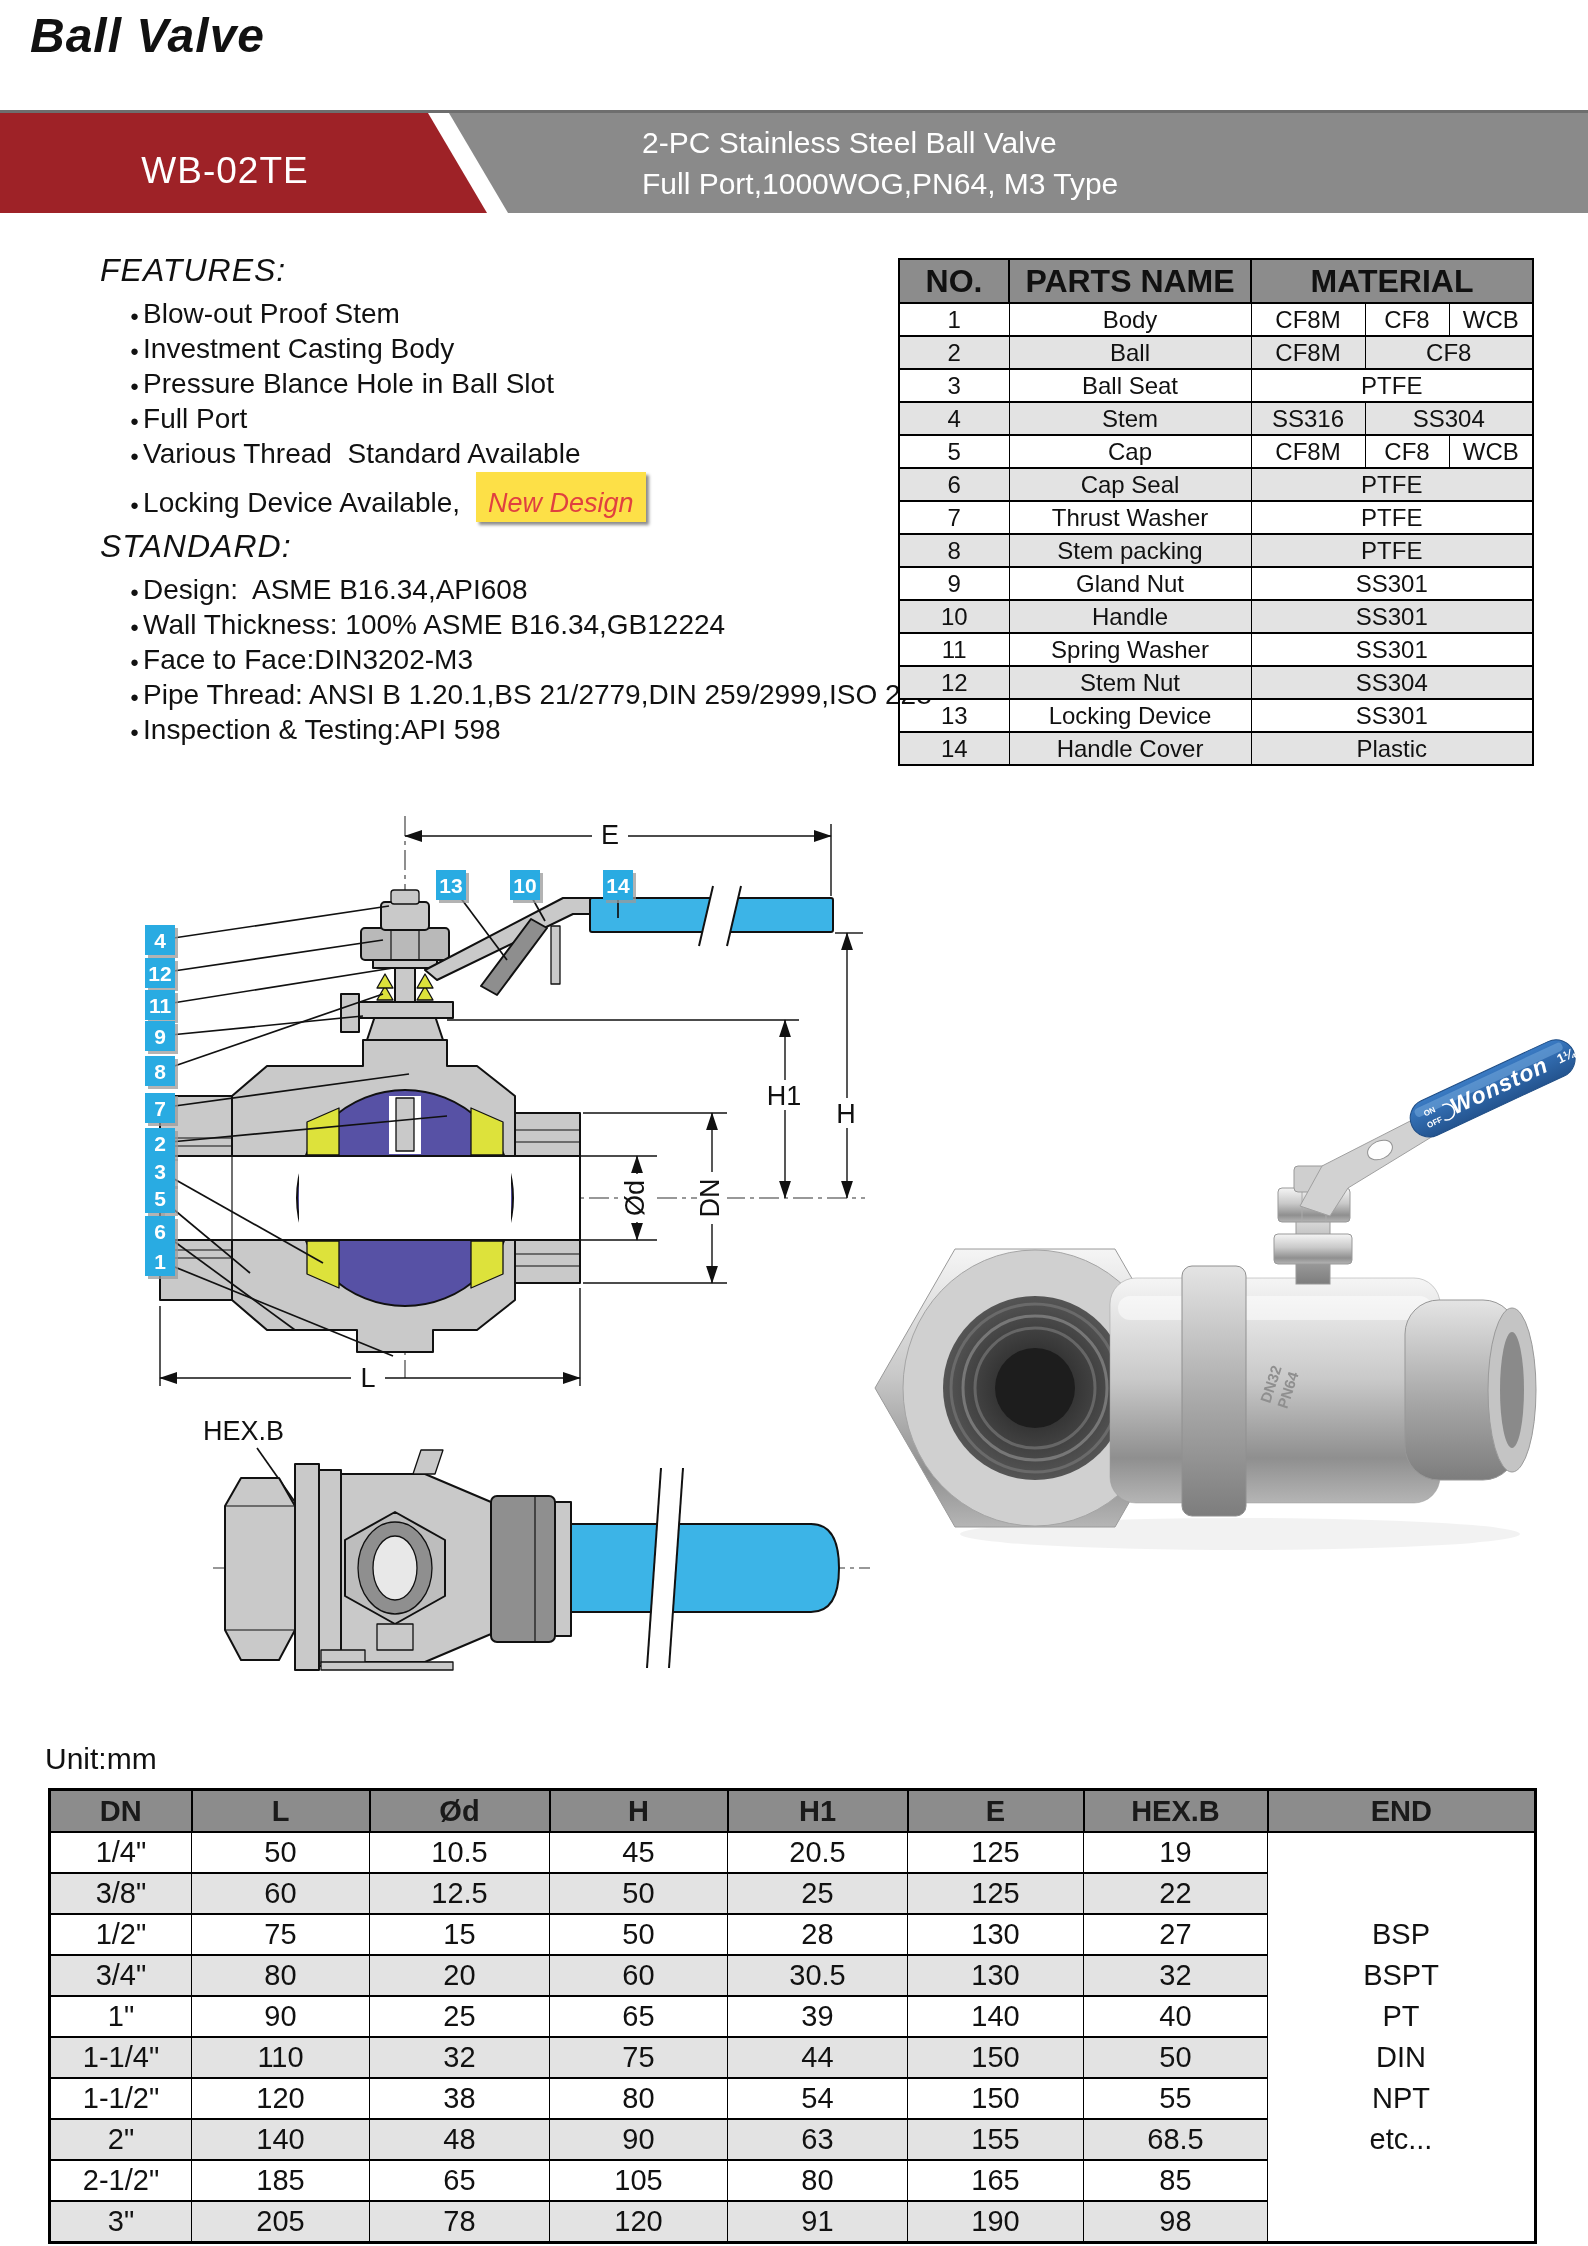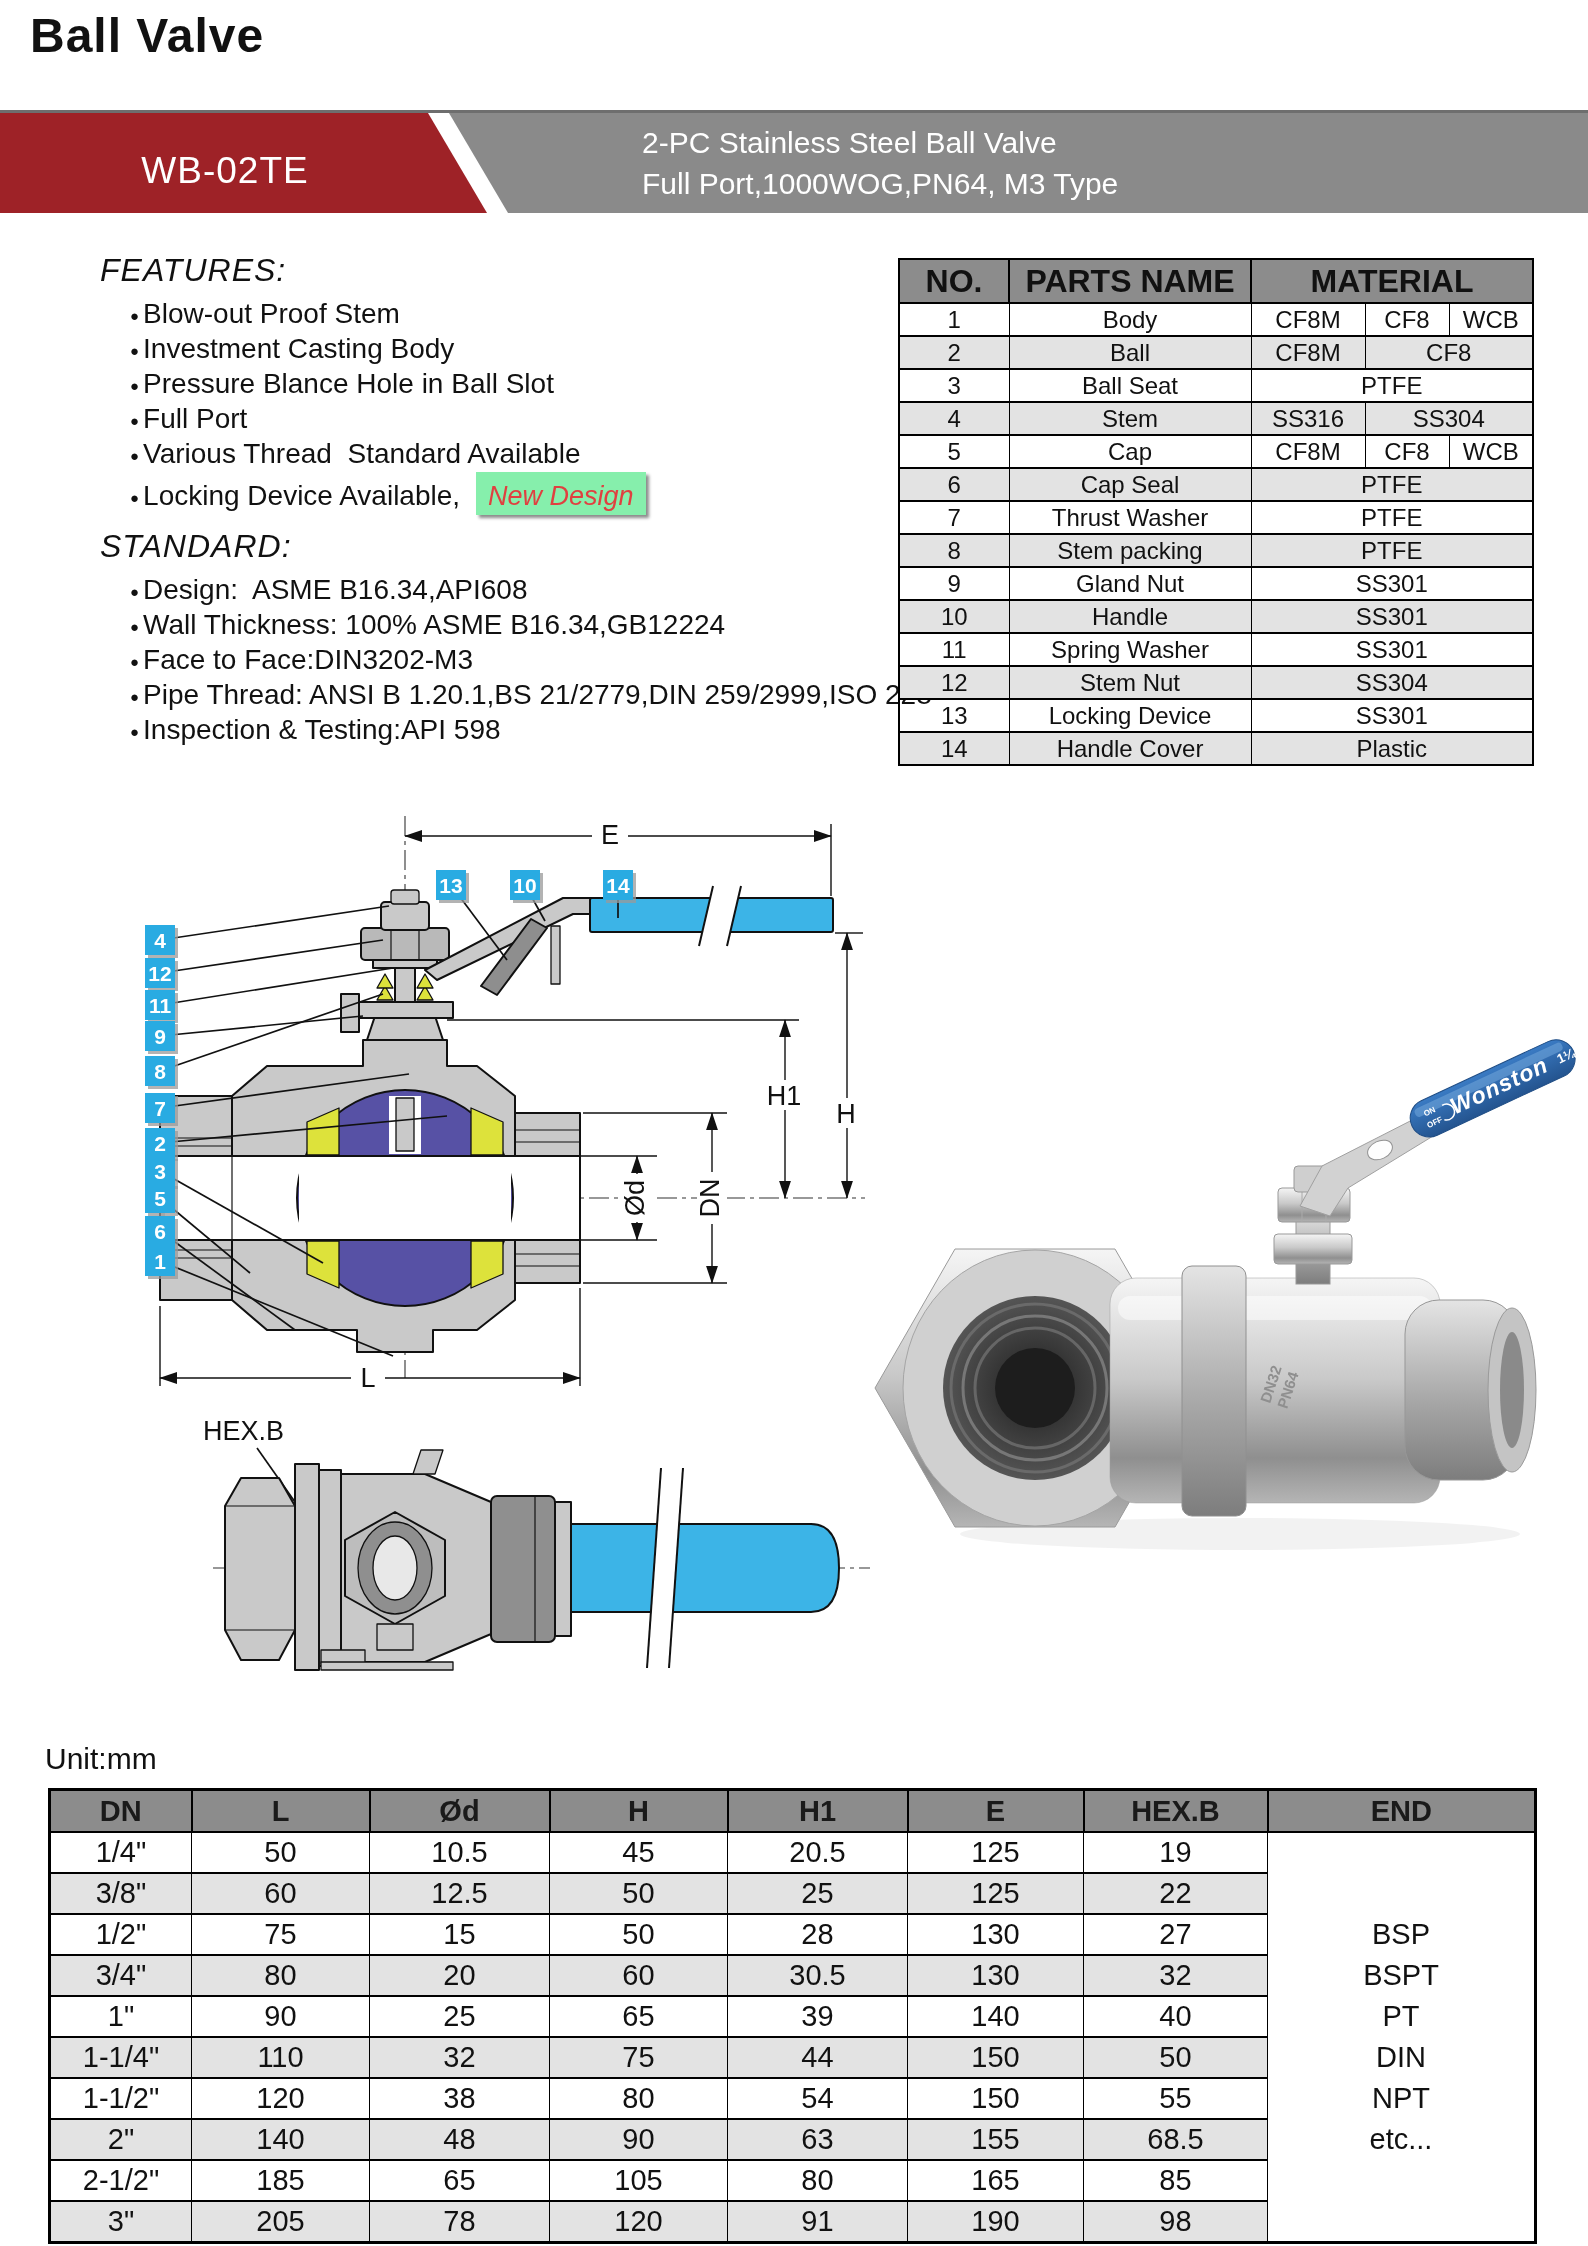--- a/index.html
+++ b/index.html
@@ -1,36 +1,36 @@
 <!DOCTYPE html>
 <html><head>
 <meta charset="utf-8">
 <style>
   html,body{margin:0;padding:0;background:#fff;}
   body{width:1588px;height:2246px;position:relative;font-family:"Liberation Sans",sans-serif;color:#111;}
   .page{position:absolute;inset:0;overflow:hidden;background:#fff;}
 
-  .title{position:absolute;left:30px;top:8px;font-size:48px;font-weight:bold;margin:0;letter-spacing:1px;}
+  .title{position:absolute;left:30px;top:8px;font-size:48px;font-style:italic;font-weight:bold;margin:0;letter-spacing:1px;}
 
   .banner{position:absolute;left:0;top:110px;width:1588px;height:100px;border-top:3px solid #6e6e6e;}
   .banner-red{position:absolute;inset:0;background:#9E2227;clip-path:polygon(0 0,428px 0,487px 100%,0 100%);}
   .banner-gray{position:absolute;inset:0;background:#8A8A8A;clip-path:polygon(449px 0,100% 0,100% 100%,508px 100%);}
   .banner-model{position:absolute;left:55px;top:0;width:340px;height:116px;display:flex;align-items:center;justify-content:center;
     color:#fff;font-size:37px;letter-spacing:1px;}
   .banner-desc{position:absolute;left:642px;top:9px;color:#fff;font-size:30px;line-height:41px;}
 
   .features{position:absolute;left:100px;top:252px;width:780px;}
   .standard{position:absolute;left:100px;top:528px;width:820px;}
   .sec-h{font-size:32px;font-style:italic;font-weight:normal;margin:0 0 8px 0;letter-spacing:1px;}
   .blist{list-style:none;margin:4px 0 0 0;padding:0 0 0 30px;}
   .blist li{font-size:28px;line-height:33px;margin:0;}
   .blist li::before{content:"●";font-size:15px;vertical-align:2px;margin-right:4px;}
   .li-text{white-space:pre;}
-  .badge{display:inline-block;margin-left:16px;background:#86efac;color:#E04040;font-style:italic;font-size:27px;
-    padding:8px 12px 2px 12px;box-shadow:3px 3px 3px #8c8c8c;}
+  .badge{display:inline-block;margin-left:16px;background:#fde047;color:#E04040;font-style:italic;font-size:27px;
+    padding:15px 12px 2px 12px;box-shadow:3px 3px 3px #8c8c8c;}
 
   table{border-collapse:collapse;table-layout:fixed;}
   .parts{position:absolute;left:898px;top:258px;width:634px;font-size:24px;}
   .parts th{background:#8C8C8C;height:40px;font-weight:bold;border:2px solid #000;font-size:32px;color:#111;}
   .parts td{border:1px solid #000;height:31px;text-align:center;padding:0;line-height:31px;}
   .parts tr{border-top:2px solid #000;border-bottom:2px solid #000;}
   .parts tr.striped td{background:#E3E3E3;}
   .parts{border:2px solid #000;}
 
   .unit{position:absolute;left:45px;top:1742px;font-size:30px;}

